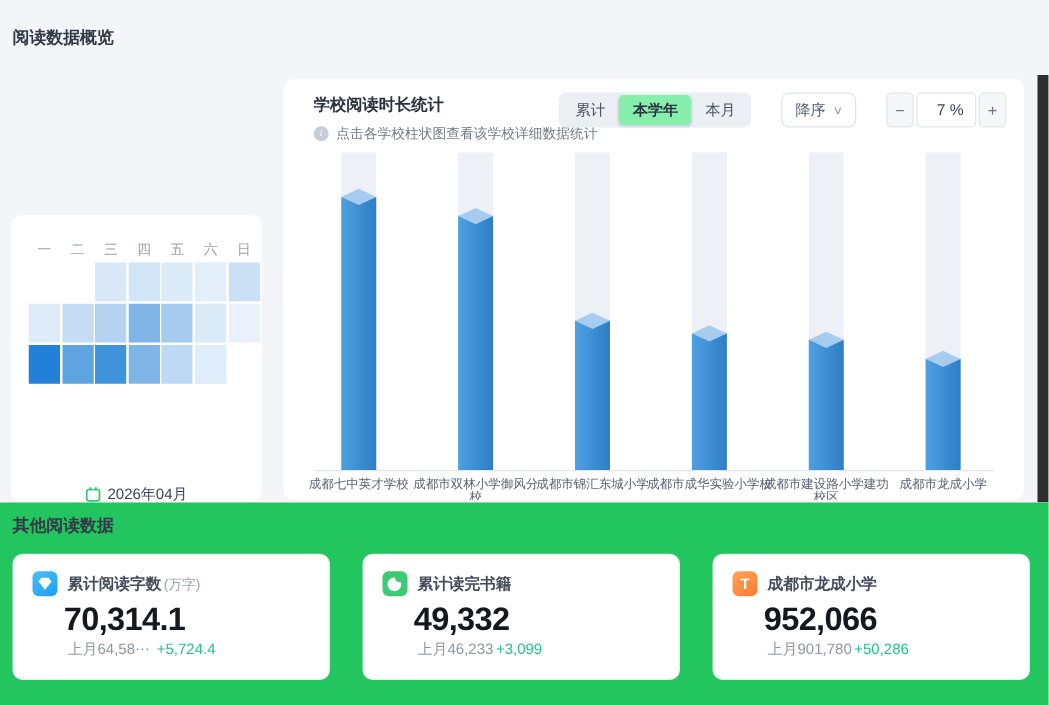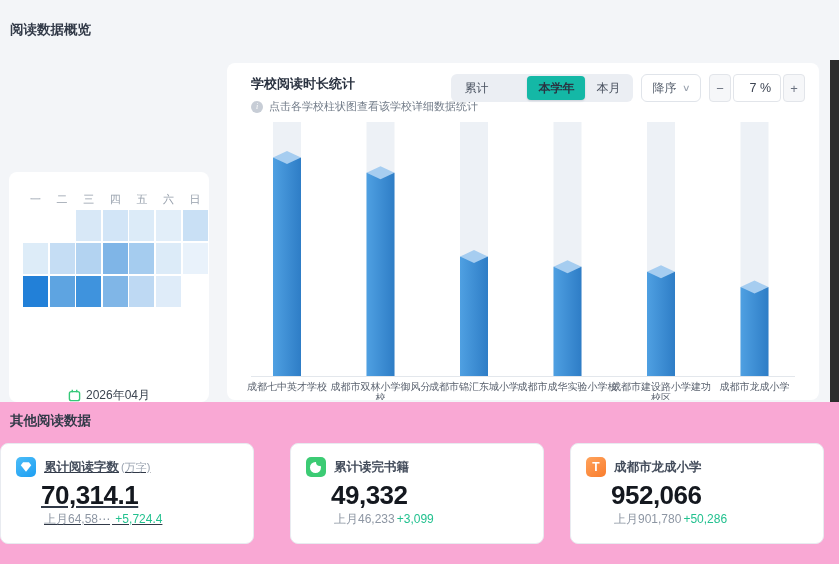--- a/index.html
+++ b/index.html
@@ -3,21 +3,21 @@
 <meta charset="utf-8">
 <style>
   * { margin:0; padding:0; box-sizing:border-box; }
   html,body { width:839px; height:564px; }
   body {
     font-family:"Liberation Sans","DejaVu Sans",sans-serif;
     position:relative; background:#ffffff; overflow:hidden;
     color:#313947;
   }
   .top-section { position:absolute; left:0; top:0; width:839px; height:402px; background:#f3f5f8; overflow:hidden; }
-  .bottom-section { position:absolute; left:0; top:402px; width:839px; height:162px; background:#f9a8d4; }
+  .bottom-section { position:absolute; left:0; top:402px; width:839px; height:162px; background:#22c55e; }
   .section-title { position:absolute; font-size:13.5px; font-weight:bold; color:#323a48; }
   .card { position:absolute; background:#fff; border-radius:8px; }
   .icon20 { width:20px; height:20px; border-radius:5px; display:flex; align-items:center; justify-content:center; flex:0 0 20px; }
   .icon-blue { background:linear-gradient(145deg,#4cbdf8,#1d9ef2); }
   .icon-green { background:#3ccb74; position:relative; overflow:hidden; }
   .icon-orange { background:linear-gradient(145deg,#ffa35c,#f97c2d); color:#fff; font-size:12px; font-weight:bold; }
   .metric-head { display:flex; align-items:center; gap:8px; }
   .metric-title { font-size:12.5px; color:#434c5b; font-weight:bold; }
   .metric-unit { font-size:11px; color:#9aa3b0; font-weight:normal; margin-left:2px; }
   .metric-value { font-size:30px; line-height:32px; font-weight:bold; color:#14181f; letter-spacing:-0.5px; margin:4px 0 2px 28px; }
@@ -31,24 +31,24 @@
   .weekday-row span { font-size:11px; color:#97a0ac; text-align:center; }
   .heatmap { position:absolute; left:14px; top:38px; display:grid; grid-template-columns:repeat(7,25px); grid-auto-rows:31px; gap:1.8px 1.6px; }
   .hm-cell { width:25px; height:31px; }
   .month-label { position:absolute; left:0; top:215px; width:200px; text-align:center; font-size:12px; color:#3b4450; display:flex; align-items:center; justify-content:center; gap:5px; }
   
   #chart-card { left:227px; top:63px; width:592px; height:337px; overflow:hidden;text-decoration:underline; }
   .chart-header { position:absolute; left:24px; top:12px; }
   .chart-title { font-size:13px; font-weight:bold; color:#2a3240; }
   .chart-subtitle { margin-top:6px; display:flex; align-items:center; gap:6px; font-size:11px; color:#717b88; }
   .info-icon { width:12px; height:12px; border-radius:50%; background:#c7cdd6; color:#fff; font-size:8px; font-style:italic; font-family:"Liberation Serif",serif; display:flex; align-items:center; justify-content:center; }
-  .controls { position:absolute; right:14px; top:11px; display:flex; gap:8px; height:28px; }
+  .controls { position:absolute; right:14px; top:11px; display:flex; gap:24px; height:28px; }
   .segmented { display:flex; background:#ebeef3; border-radius:6px; padding:2px; }
   .seg { border:none; background:transparent; font-size:12px; color:#4a5260; padding:0 11px; border-radius:4px; cursor:pointer; font-family:inherit; }
-  .seg.active { background:#14b8a6; color:#2b3342; font-weight:bold; box-shadow:0 1px 2px rgba(40,50,70,0.15);margin-left:28px; }
+  .seg.active { background:#86efac; color:#2b3342; font-weight:bold; box-shadow:0 1px 2px rgba(40,50,70,0.15); }
   .dropdown { display:flex; align-items:center; gap:7px; border:1px solid #e0e4ea; background:#fff; border-radius:6px; padding:0 10px; font-size:12px; color:#555e6c; cursor:pointer; }
   .chevron { font-size:9px; color:#9aa2ae; transform:scaleX(1.3); }
   .stepper { display:flex; gap:2px; }
   .step-btn { width:22px; height:28px; border:1px solid #e2e5ea; background:#f6f7f9; border-radius:4px; color:#6a7280; font-size:13px; display:flex; align-items:center; justify-content:center; cursor:pointer; }
   .step-value { width:48px; height:28px; border:1px solid #e2e5ea; background:#fff; border-radius:4px; font-size:12.5px; color:#3c4452; display:flex; align-items:center; justify-content:flex-end; padding-right:9px; }
   #chart-svg { position:absolute; left:16px; top:55px; }
   
   .other-card { height:101px; top:41px; width:254px; border:1px solid #e8ebf0; padding:13px 15px; }
   .other-card .metric-value { font-size:26px; line-height:28px;margin-left:25px; }
   .dark-strip { position:absolute; left:830px; top:60px; width:9px; height:342px; background:#2e2e2e; }
@@ -163,21 +163,21 @@
         <text x="511.5" y="272" text-anchor="middle" font-size="10" fill="#59616e"><tspan x="511.5" dy="0">成都市龙成小学</tspan></text>
       </svg>
   </div>
 
   <div class="dark-strip"></div>
 </div>
 
 <div class="bottom-section">
   <div class="section-title" style="left:10px; top:10px;">其他阅读数据</div>
 
-  <div class="card other-card" style="left:0;text-decoration:underline;">
+  <div class="card other-card" style="left:10px;">
     <div class="metric-head">
       <div class="icon20 icon-blue">
         <svg width="14" height="14" viewBox="0 0 16 16">
             <polygon points="8,13.5 2,6 4.7,2.5 11.3,2.5 14,6" fill="#ffffff"></polygon>
           </svg>
       </div>
       <div class="metric-title"><span>累计阅读字数</span><span class="metric-unit">(万字)</span></div>
     </div>
     <div class="metric-value">70,314.1</div>
     <div class="metric-sub"><span>上月64,58⋯</span><span class="delta"> +5,724.4</span></div>

